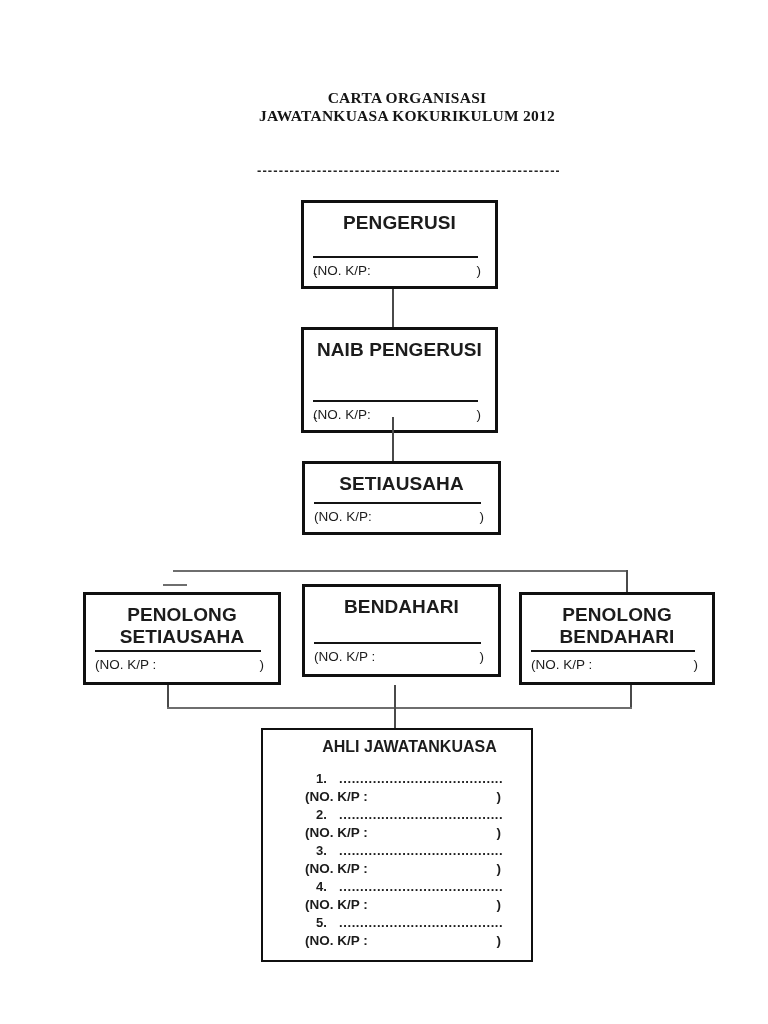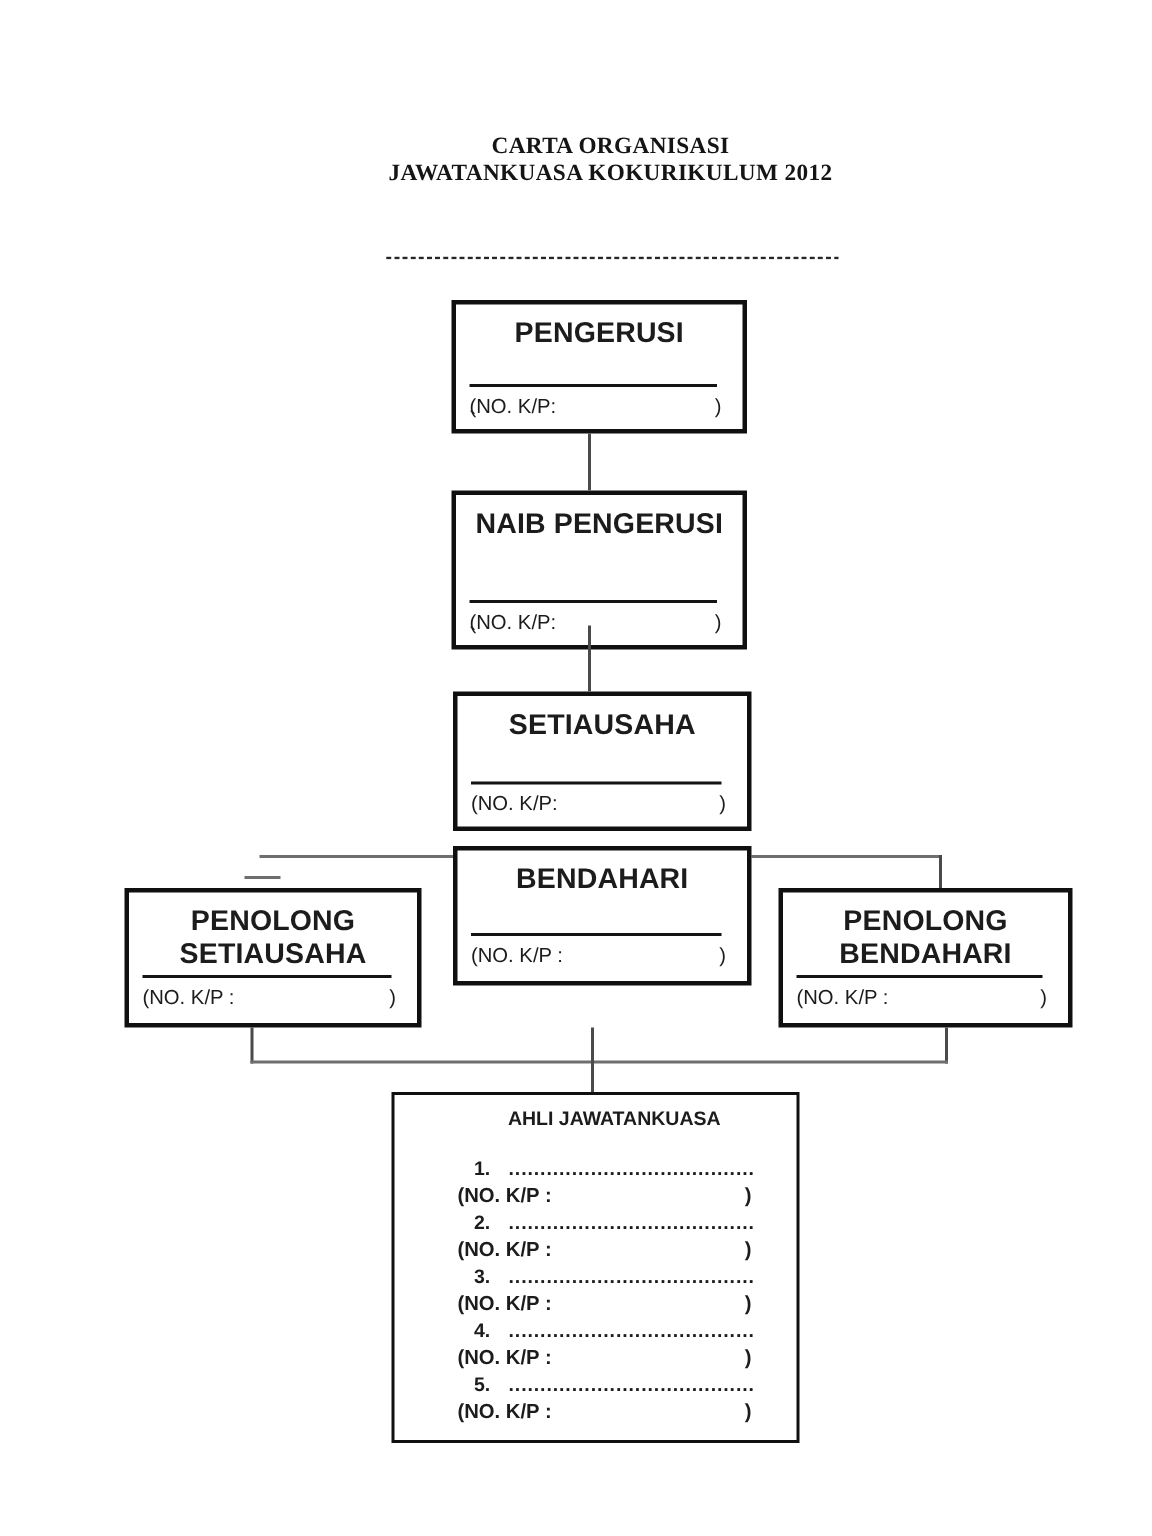--- a/index.html
+++ b/index.html
@@ -104,21 +104,21 @@
     background: #ffffff;
     box-sizing: border-box;
   }
   .committee .c-title {
     position: absolute;
     top: 8px;
     left: 0;
     right: 0;
     text-align: center;
     font-weight: 700;
-    font-size: 13px;
+    font-size: 16px;
     padding-left: 25px;
   }
   .committee .members {
     position: absolute;
     top: 40px;
     left: 42px;
     width: 200px;
   }
   .member .line1 {
     display: flex;
@@ -174,21 +174,21 @@
     <div class="rule"></div>
     <div class="kp-line">
       <span>(NO. K/P:</span>
       <span>)</span>
     </div>
     <div class="tick">`</div>
   </div>
 
   <div class="conn" style="left:369px; top:417px; width:2px; height:44px;"></div>
 
-  <div class="node" style="left:279px; top:461px; width:199px; height:93px;">
+  <div class="node" style="left:279px; top:461px; width:199px; height:74px;">
     <div class="label">SETIAUSAHA</div>
     <div class="rule"></div>
     <div class="kp-line">
       <span>(NO. K/P:</span>
       <span>)</span>
     </div>
   </div>
 
   <div class="conn light" style="left:150px; top:570px; width:455px; height:2px;"></div>
 
@@ -198,21 +198,21 @@
 
   <div class="node" style="left:60px; top:592px; width:198px; height:93px;">
     <div class="label">PENOLONG SETIAUSAHA</div>
     <div class="rule" style="bottom:30px;"></div>
     <div class="kp-line" style="bottom:10px;">
       <span>(NO. K/P :</span>
       <span>)</span>
     </div>
   </div>
 
-  <div class="node" style="left:279px; top:564px; width:199px; height:93px;">
+  <div class="node" style="left:279px; top:584px; width:199px; height:93px;">
     <div class="label">BENDAHARI</div>
     <div class="rule" style="bottom:30px;"></div>
     <div class="kp-line" style="bottom:10px;">
       <span>(NO. K/P :</span>
       <span>)</span>
     </div>
   </div>
 
   <div class="node" style="left:496px; top:592px; width:196px; height:93px;">
     <div class="label">PENOLONG BENDAHARI</div>

